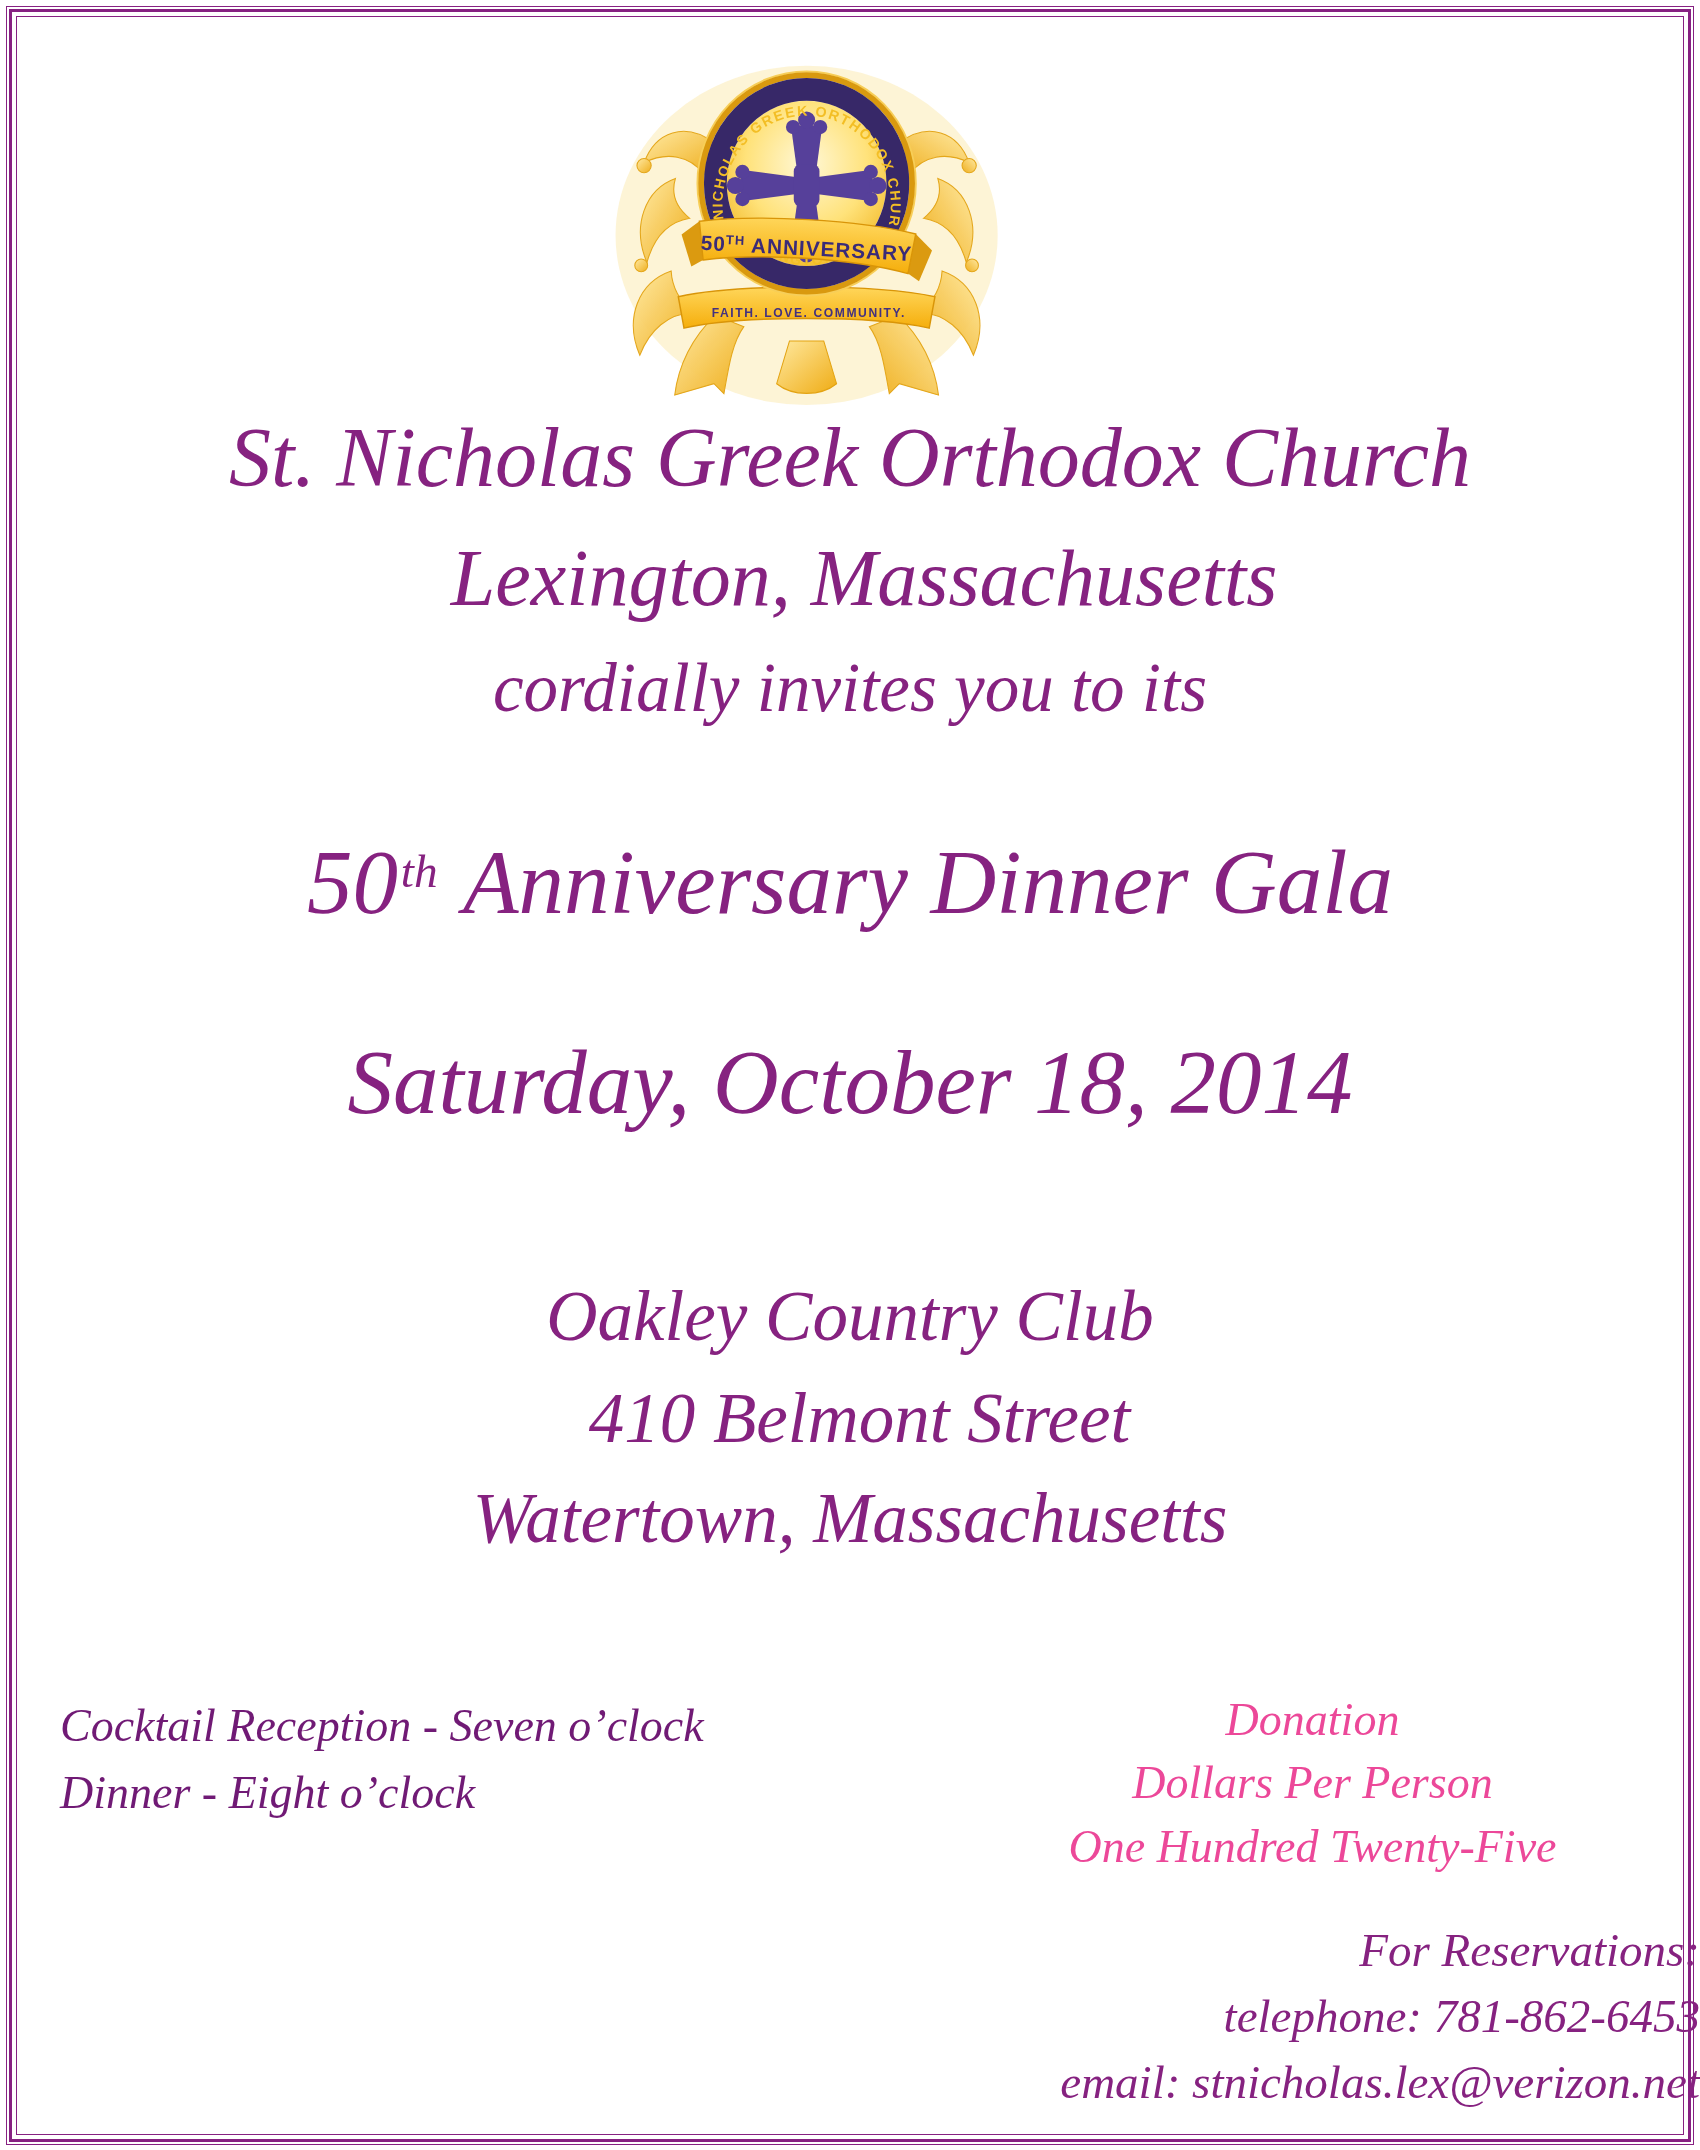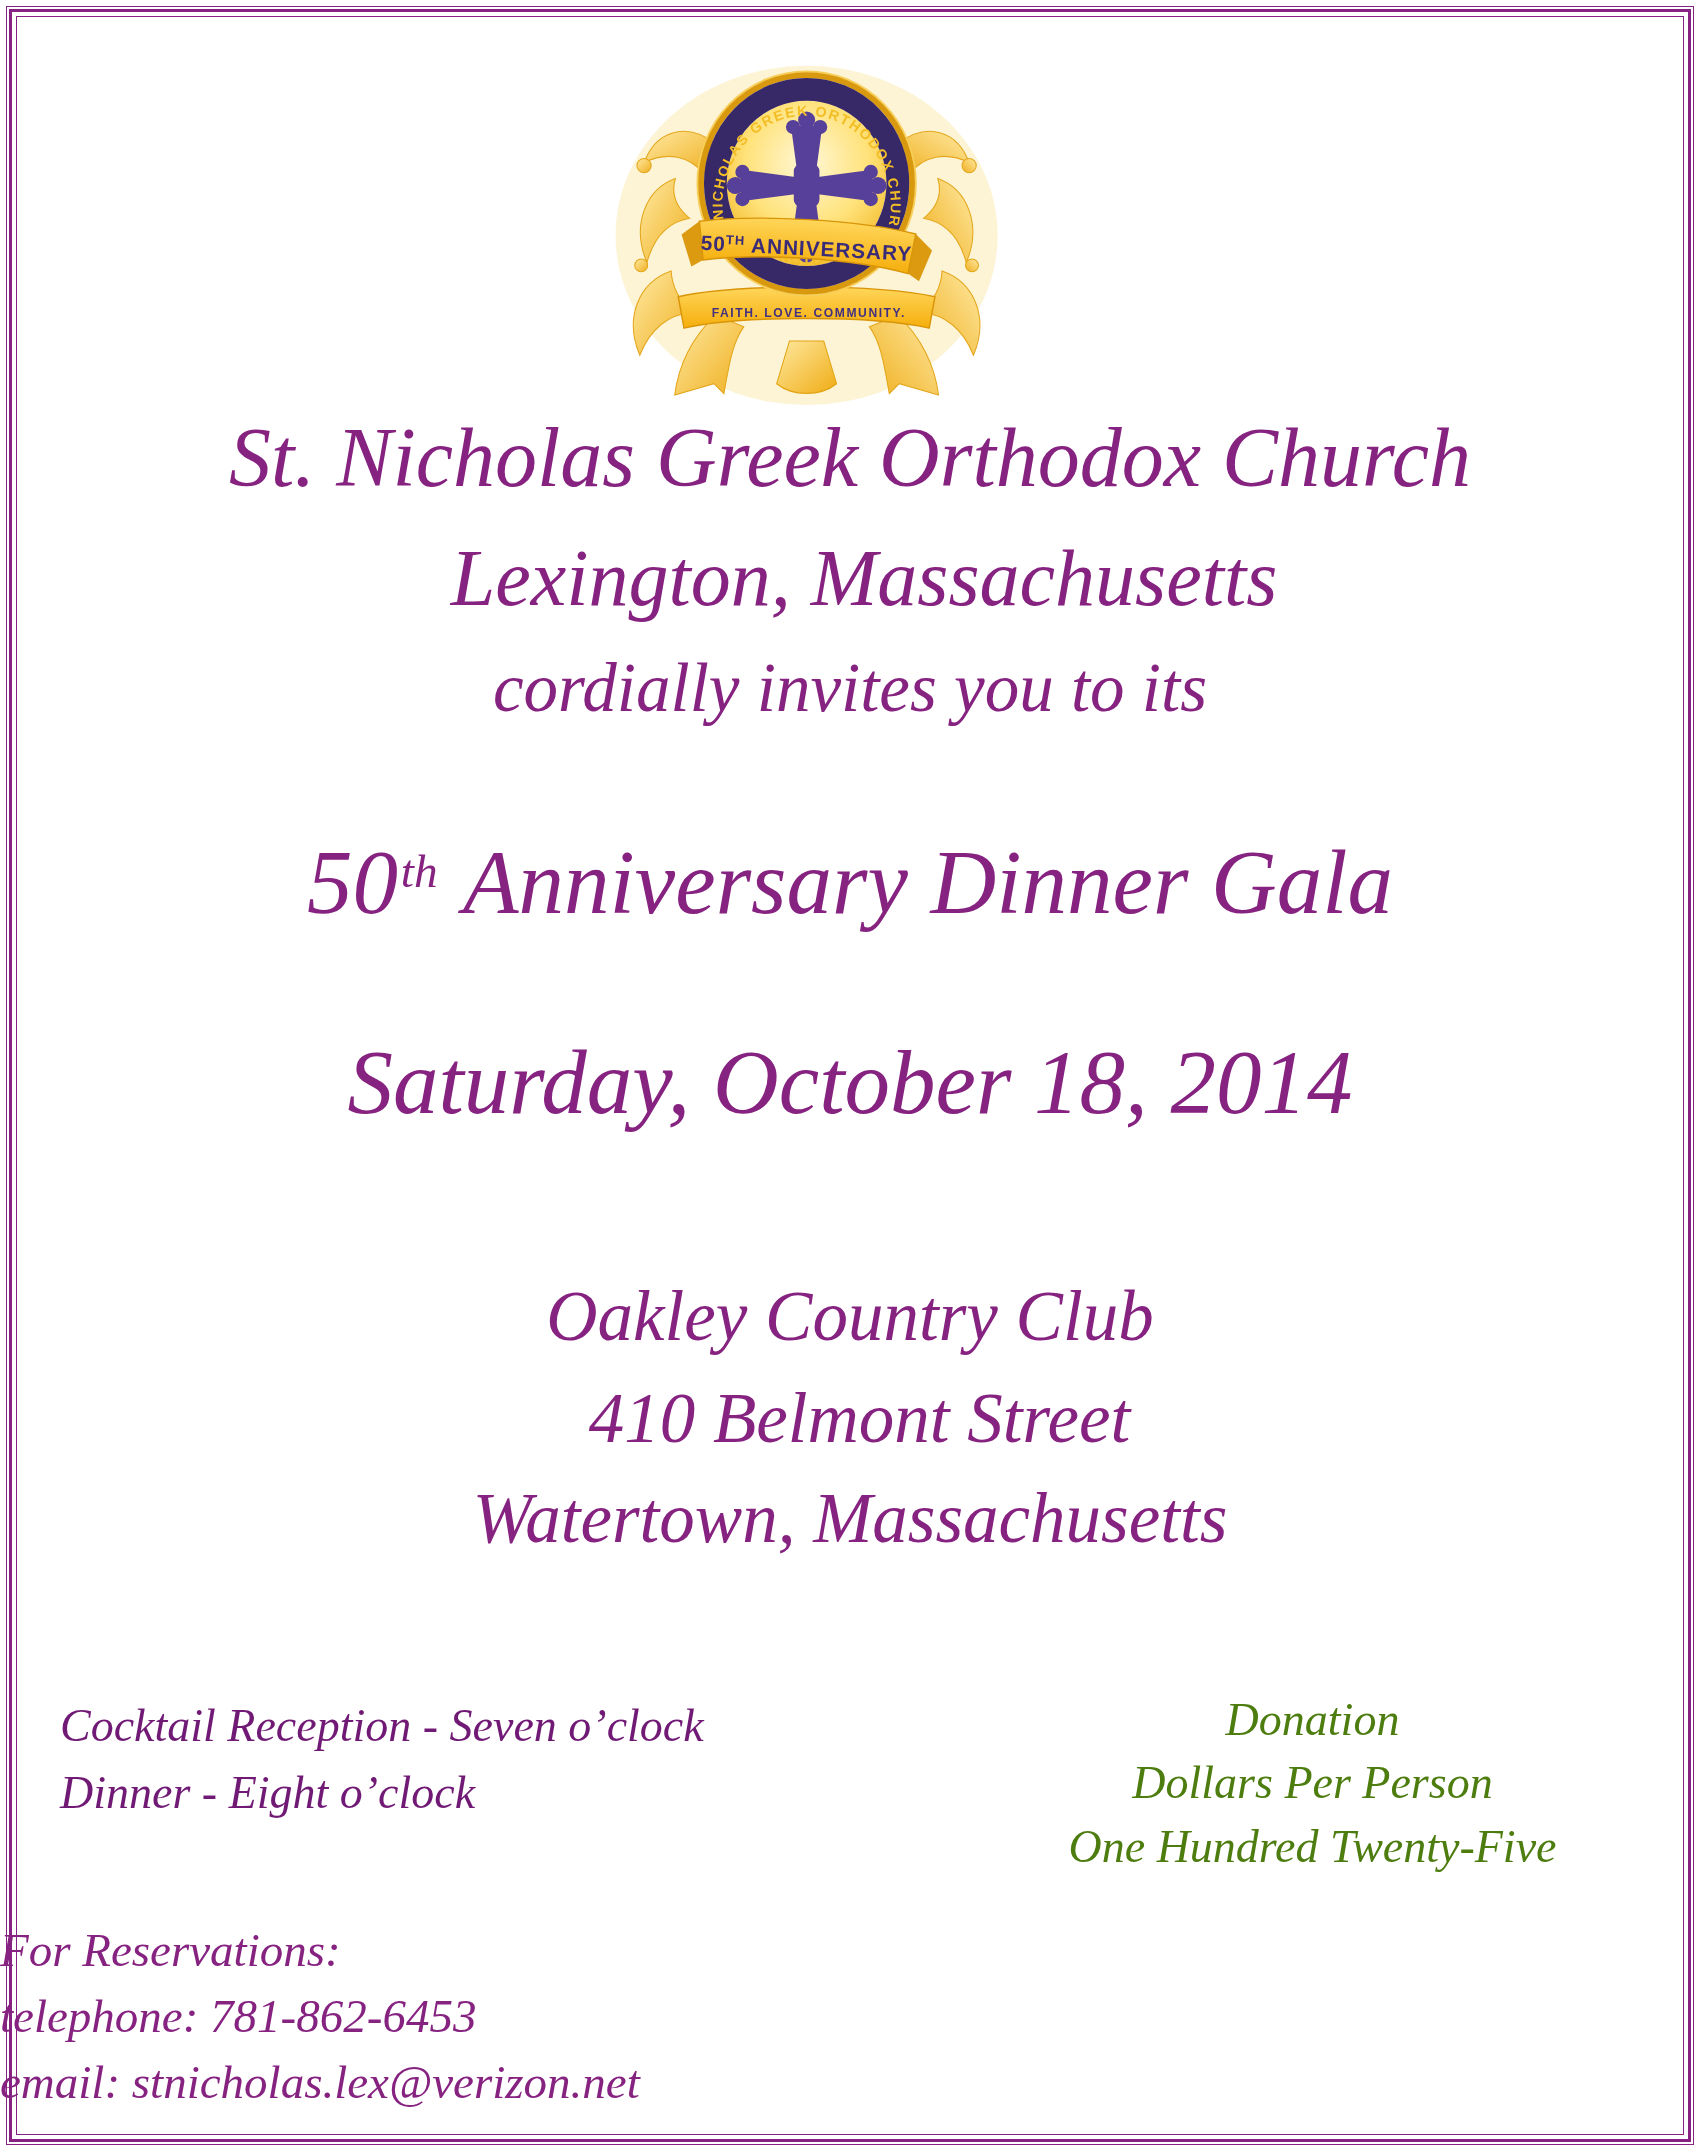--- a/index.html
+++ b/index.html
@@ -41,26 +41,26 @@
     margin-left:2.9px;margin-right:4.3px;
   }
 
   .schedule{
     position:absolute;left:60px;top:1693px;
     text-align:left;color:#701a75;font-style:italic;
     font-size:46px;line-height:1.45;white-space:nowrap;
   }
   .donation{
     position:absolute;left:970px;width:685px;top:1688px;
-    text-align:center;color:#4d7c0f;font-style:italic;
+    text-align:center;color:#ec4899;font-style:italic;
     font-size:46px;line-height:1.38;white-space:nowrap;
   }
   .reservations{
     position:absolute;left:0;right:0;top:1918px;
-    text-align:left;color:#862280;font-style:italic;
+    text-align:right;color:#862280;font-style:italic;
     font-size:47px;line-height:1.4;white-space:nowrap;
   }
 
   .logo{position:absolute;left:607px;top:57px;width:442px;height:364px;}
   .logo svg{width:100%;height:100%;display:block;}
   .logo text{font-family:"Liberation Sans", sans-serif;}
 </style>
 </head>
 <body>
 

